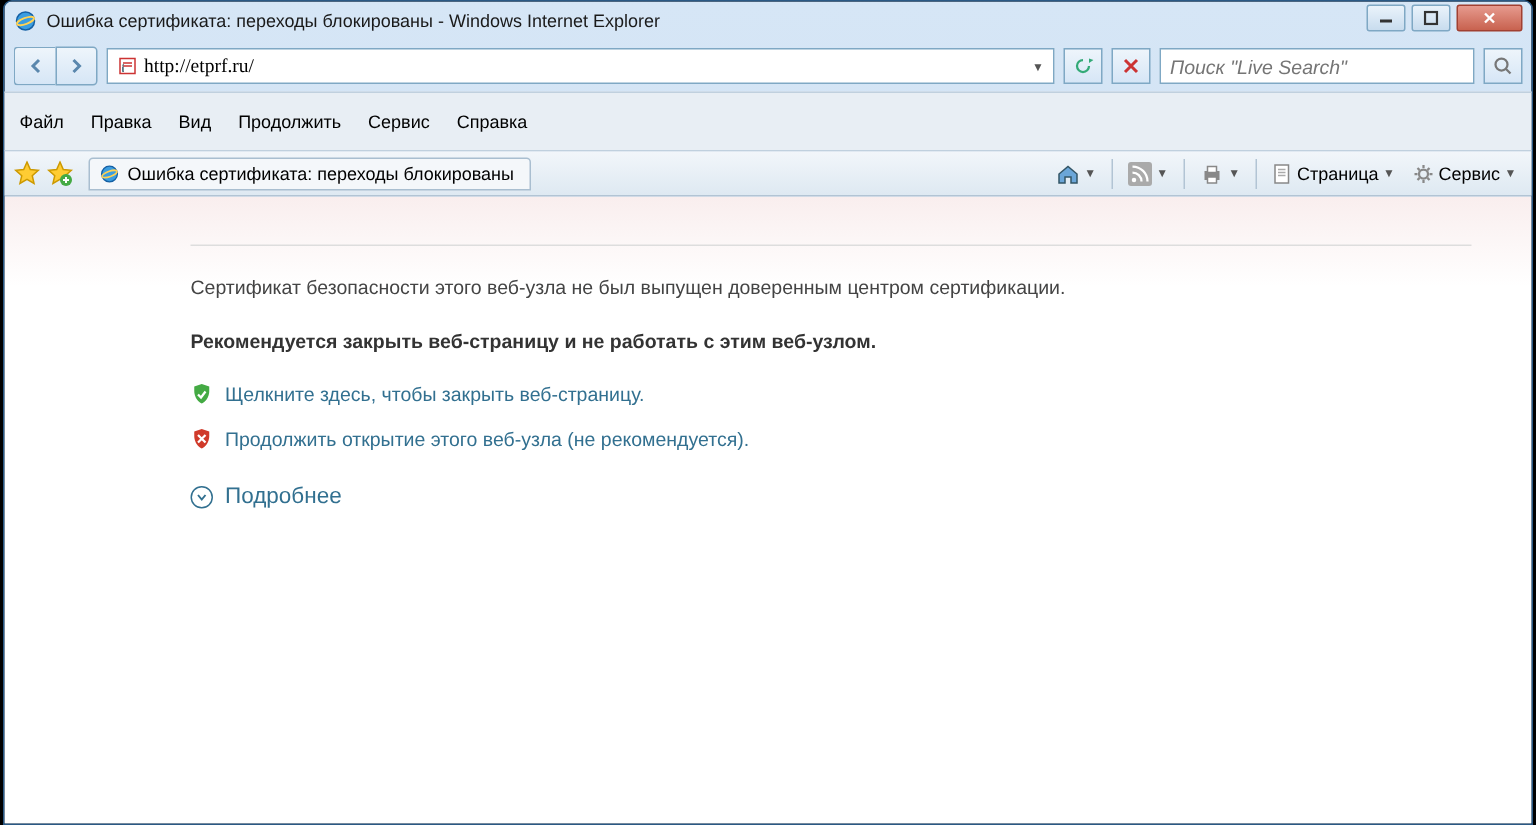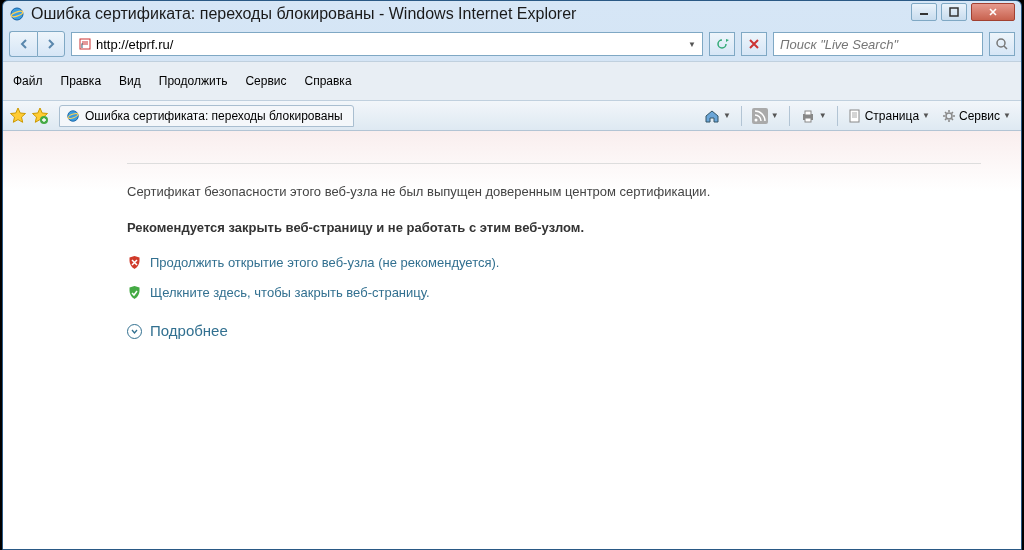--- a/index.html
+++ b/index.html
@@ -1,30 +1,30 @@
 <!DOCTYPE html>
 <html><head>
 <meta charset="utf-8">
 <style>
 *{margin:0;padding:0;box-sizing:border-box}
 body{font-family:"Segoe UI",Tahoma,sans-serif;font-size:12px;background:#000;width:1024px;height:550px;overflow:hidden}
 .w{position:relative;width:1020px;height:550px;margin:0 2px;background:linear-gradient(#d6e6f6,#c8dcee);border:1px solid #2a5985;border-radius:6px 6px 0 0;display:flex;flex-direction:column}
 .tb{height:26px;display:flex;align-items:center;padding:0 6px;position:relative}
 .ie{width:16px;height:16px;margin-right:6px}
-.tt{color:#1a1a1a;font-size:16px;flex:1}
+.tt{color:#1a1a1a;font-size:12px;flex:1}
 .wb{display:flex;gap:4px;position:absolute;right:6px;top:2px}
 .wbtn{width:26px;height:18px;border:1px solid #7fa8c4;background:linear-gradient(#eaf3fb,#c8dcee);border-radius:2px;display:flex;align-items:center;justify-content:center;cursor:pointer}
 .wclose{width:44px;background:linear-gradient(#e69a8e,#c8624f);border-color:#a14031}
 .ab{height:34px;display:flex;align-items:center;padding:4px 6px;gap:6px}
 .nb{width:28px;height:26px;border:1px solid #7fa8c4;background:linear-gradient(#eef5fb,#d6e6f6);border-radius:3px;display:flex;align-items:center;justify-content:center;cursor:pointer}
 .nbg{display:flex;gap:0}
 .nbg .nb:first-child{border-radius:3px 0 0 3px;border-right:0}
 .nbg .nb:last-child{border-radius:0 3px 3px 0}
 .addr{flex:1;height:24px;background:#fff;border:1px solid #7fa8c4;display:flex;align-items:center;padding:0 6px;gap:4px}
-.addr input{border:0;outline:0;flex:1;font-size:13px;font-family:Liberation Sans, sans-serif}
+.addr input{border:0;outline:0;flex:1;font-size:13px;font-family:Liberation Serif, serif}
 .sb{width:210px;height:24px;background:#fff;border:1px solid #7fa8c4;display:flex;align-items:center;padding:0 6px}
 .sb input{border:0;outline:0;flex:1;font-style:italic;color:#888;font-size:13px;font-family:inherit}
 .sq{width:26px;height:24px;border:1px solid #7fa8c4;background:linear-gradient(#eef5fb,#d6e6f6);display:flex;align-items:center;justify-content:center;cursor:pointer}
 .mb{height:40px;background:#e8eef4;border-top:1px solid #c0d0de;border-bottom:1px solid #c0d0de;display:flex;align-items:center;padding:0 10px;gap:18px}
 .mb span{cursor:pointer}
 .toolbar{height:30px;background:linear-gradient(#f2f6fa,#dee9f2);border-bottom:1px solid #b2c4d4;display:flex;align-items:center;padding:0 6px;gap:4px}
 .star{width:18px;height:18px;cursor:pointer}
 .tab{background:#f4f7fa;border:1px solid #a9bed0;border-radius:3px 3px 0 0;padding:3px 10px 3px 6px;display:flex;align-items:flex-start;gap:5px;margin-left:6px}
 .spacer{flex:1}
 .tbtn{height:22px;padding:0 4px;display:flex;align-items:center;gap:3px;cursor:pointer;border-radius:2px}
@@ -189,31 +189,31 @@
   </div>
 
   <div class="content">
     <div class="grad">
       <div class="body">
         <hr>
         <p>Сертификат безопасности этого веб-узла не был выпущен доверенным центром сертификации.</p>
         <p class="rec">Рекомендуется закрыть веб-страницу и не работать с этим веб-узлом.</p>
         <div class="act">
           <svg class="ico" viewBox="0 0 15 15">
+              <path d="M7.5 1l5 1.6v3c0 4-2.5 7.2-5 8.4-2.5-1.2-5-4.4-5-8.4v-3z" fill="#4a4"></path>
+              <path d="M5 8l2 2 3-4" fill="none" stroke="#fff" stroke-width="1.5"></path>
+            </svg>
+          <span>Щелкните здесь, чтобы закрыть веб-страницу.</span>
+        </div>
+        <div class="act">
+          <svg class="ico" viewBox="0 0 15 15">
               <path d="M7.5 1l5 1.6v3c0 4-2.5 7.2-5 8.4-2.5-1.2-5-4.4-5-8.4v-3z" fill="#d03a2a"></path>
               <path d="M5 5l5 5M10 5l-5 5" stroke="#fff" stroke-width="1.5"></path>
             </svg>
           <span>Продолжить открытие этого веб-узла (не рекомендуется).</span>
-        </div>
-        <div class="act">
-          <svg class="ico" viewBox="0 0 15 15">
-              <path d="M7.5 1l5 1.6v3c0 4-2.5 7.2-5 8.4-2.5-1.2-5-4.4-5-8.4v-3z" fill="#4a4"></path>
-              <path d="M5 8l2 2 3-4" fill="none" stroke="#fff" stroke-width="1.5"></path>
-            </svg>
-          <span>Щелкните здесь, чтобы закрыть веб-страницу.</span>
         </div>
         <div class="more">
           <span class="chev">
               <svg width="9" height="9" viewBox="0 0 9 9">
                 <path d="M2 3l2.5 3L7 3" fill="none" stroke="#327090" stroke-width="1.3"></path>
               </svg>
             </span>
           <span>Подробнее</span>
         </div>
       </div>

